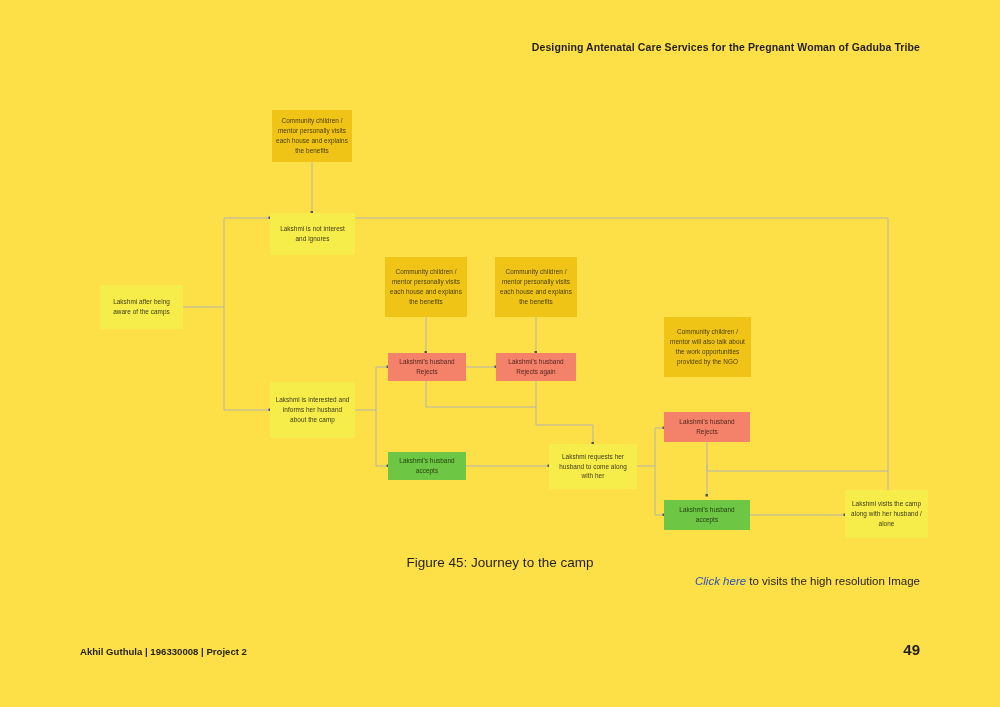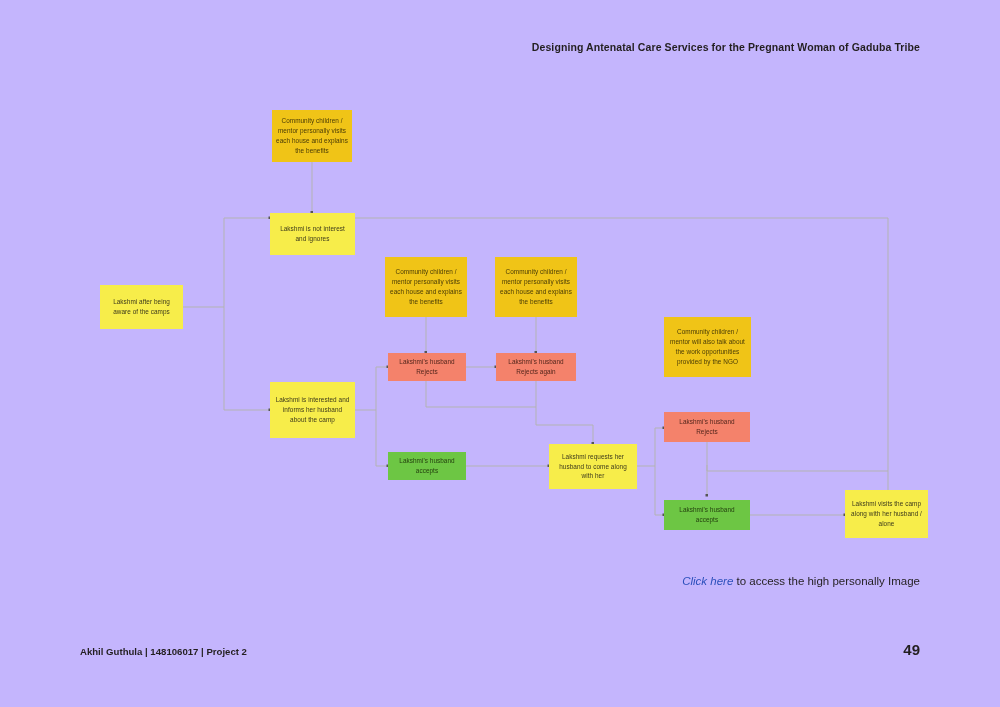--- a/index.html
+++ b/index.html
@@ -11,21 +11,21 @@
     width: 1000px; height: 707px;
     position: relative;
     font-family: "Liberation Sans", sans-serif;
     color: #231f20;
     overflow: hidden;
   }
 
   .page {
     position: absolute;
     inset: 0;
-    background: #c4b5fd;
+    background: #fde047;
     padding-left: 39px;
   }
 
   
   .doc-header {
     position: absolute;
     top: 41px;
     right: 80px;
     font-size: 10.5px;
     font-weight: bold;
@@ -235,22 +235,23 @@
     <div class="node n-green" style="left:664px; top:415px; width:86px; height:30px;">
       <span>Lakshmi's husband accepts</span>
     </div>
 
     <div class="node n-yellow" style="left:845px; top:405px; width:83px; height:48px;">
       <span>Lakshmi visits the camp along with her husband / alone</span>
     </div>
 
   </div>
 
+  <div class="caption">Figure 45: Journey to the camp</div>
 
   <div class="access-line">
-    <span class="lnk">Click here</span><span> to access the high personally Image</span>
+    <span class="lnk">Click here</span><span> to visits the high resolution Image</span>
   </div>
 
-  <div class="footer-left">Akhil Guthula | 148106017 | Project 2</div>
+  <div class="footer-left">Akhil Guthula | 196330008 | Project 2</div>
 
   <div class="footer-page">49</div>
 
 </div>
 
 </body></html>

